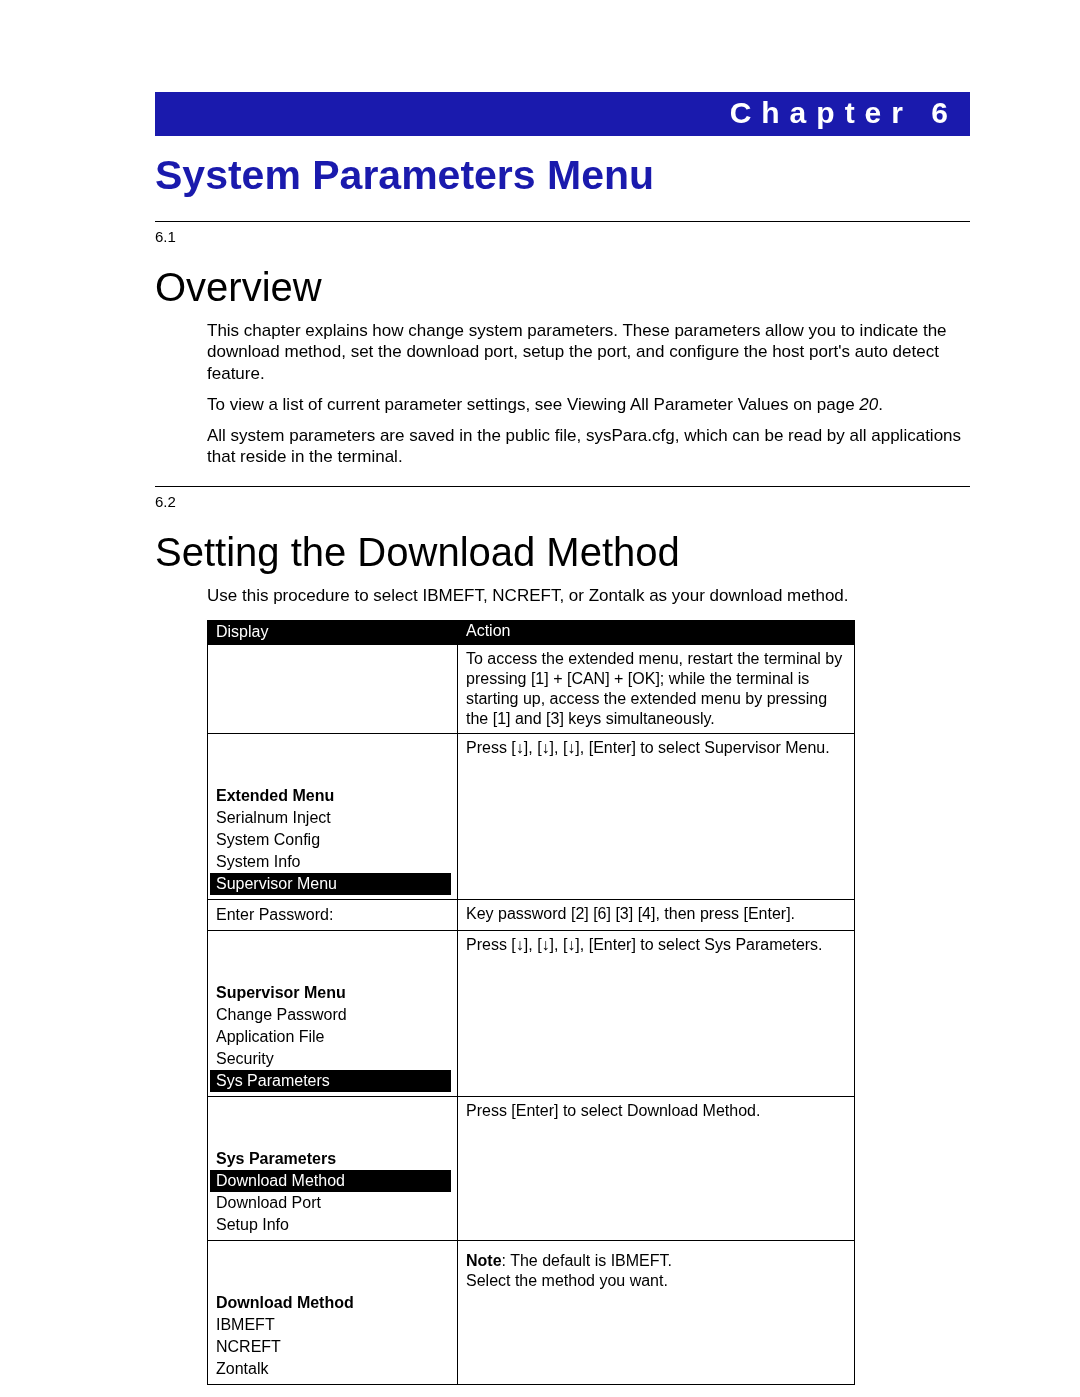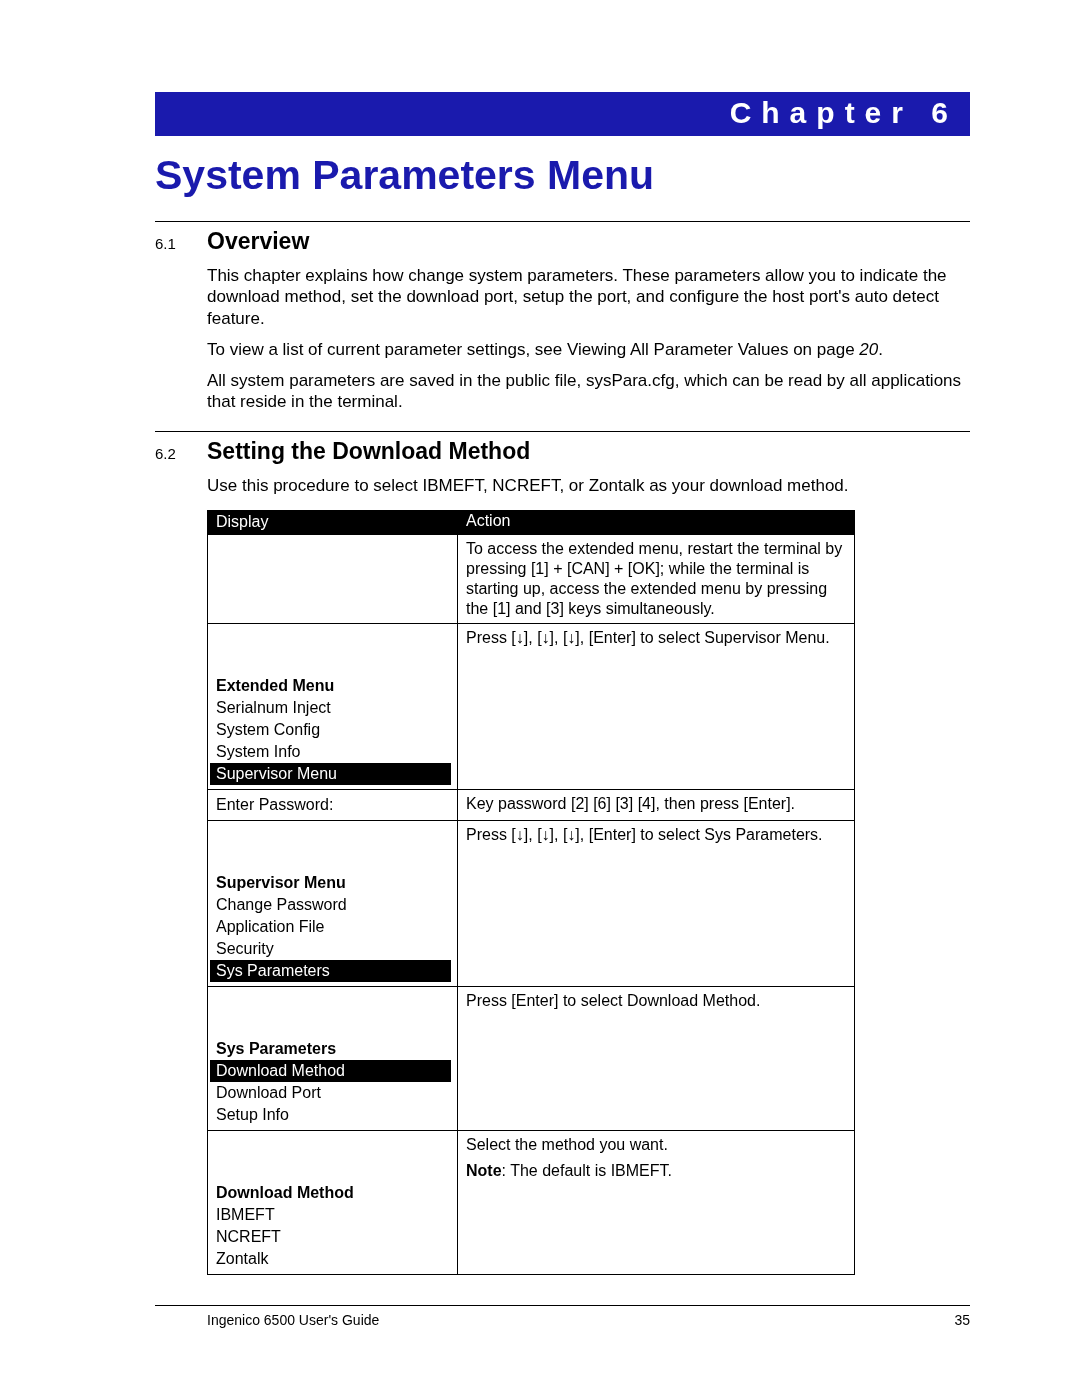--- a/index.html
+++ b/index.html
@@ -37,28 +37,29 @@
   }
   .thin-rule {
     border: none;
     border-top: 1px solid #000;
     margin: 18px 0 6px 0;
   }
   .section-row {
     display: flex;
     align-items: baseline;
     gap: 20px;
+    flex-direction: column;
   }
   .section-num {
     font-size: 15px;
     min-width: 32px;
   }
   .section-title {
-    font-size: 23px;
-    font-weight: bold;
+    font-size: 40px;
+    font-weight: normal;
   }
   .body-text {
     font-size: 17px;
     line-height: 1.25;
     margin-left: 52px;
     margin-top: 10px;
   }
   .body-text + .body-text { }
   .table-wrap {
     margin-left: 52px;
@@ -182,22 +183,22 @@
           <div class="col-a">Press [Enter] to select Download Method.</div>
         </div>
         <div class="tbl-row">
           <div class="col-d">
             <span class="menu-item menu-title">Download Method</span>
             <span class="menu-item">IBMEFT</span>
             <span class="menu-item">NCREFT</span>
             <span class="menu-item">Zontalk</span>
           </div>
           <div class="col-a">
+            <div style="margin-top: 6px;"><span class="bold">Note</span><span>: The default is IBMEFT.</span></div>
             <div>Select the method you want.</div>
-            <div style="margin-top: 6px;"><span class="bold">Note</span><span>: The default is IBMEFT.</span></div>
           </div>
         </div>
       </div>
   </div>
 
   <hr class="footer-rule">
   <div class="footer">
     <span>Ingenico 6500 User's Guide</span>
     <span>35</span>
   </div>

